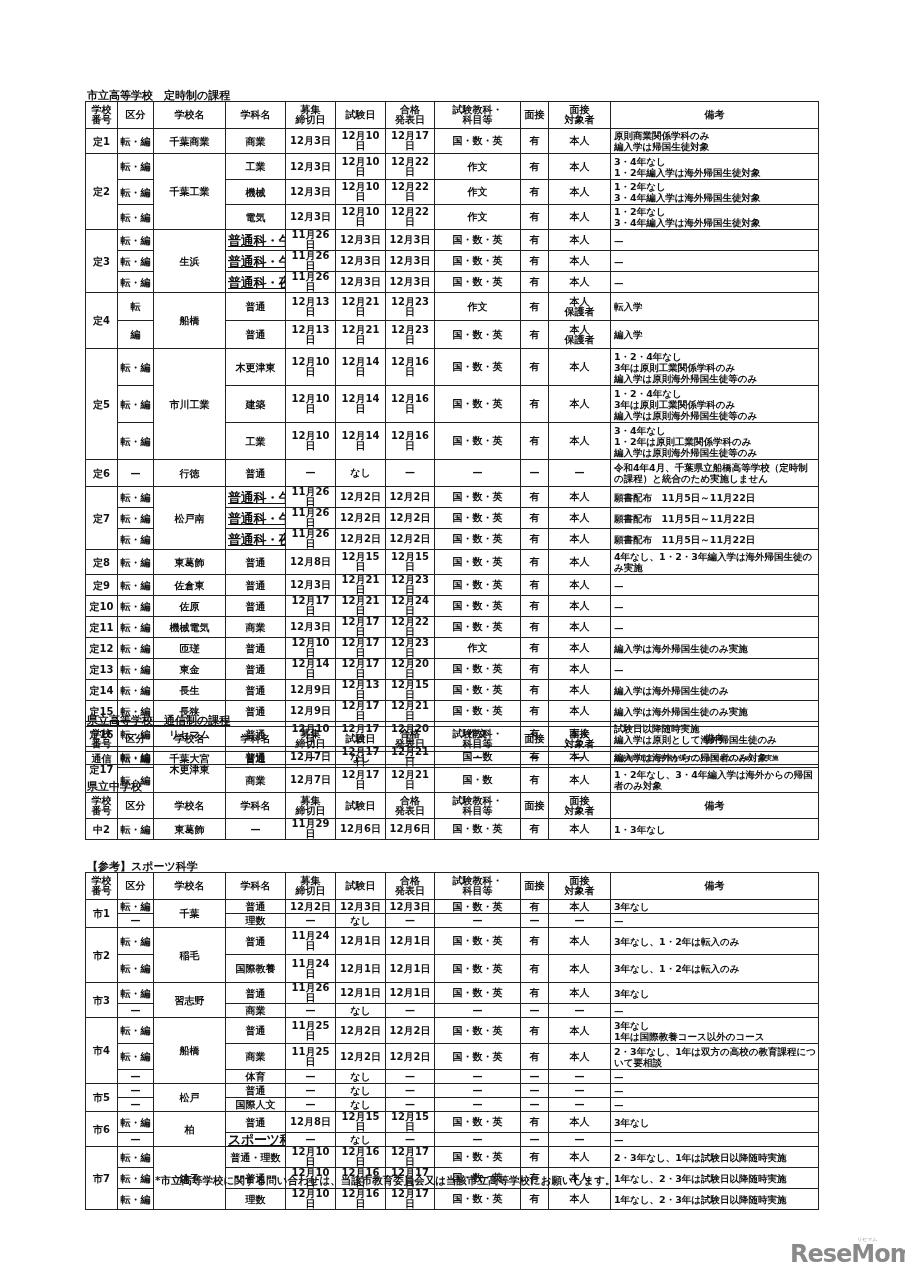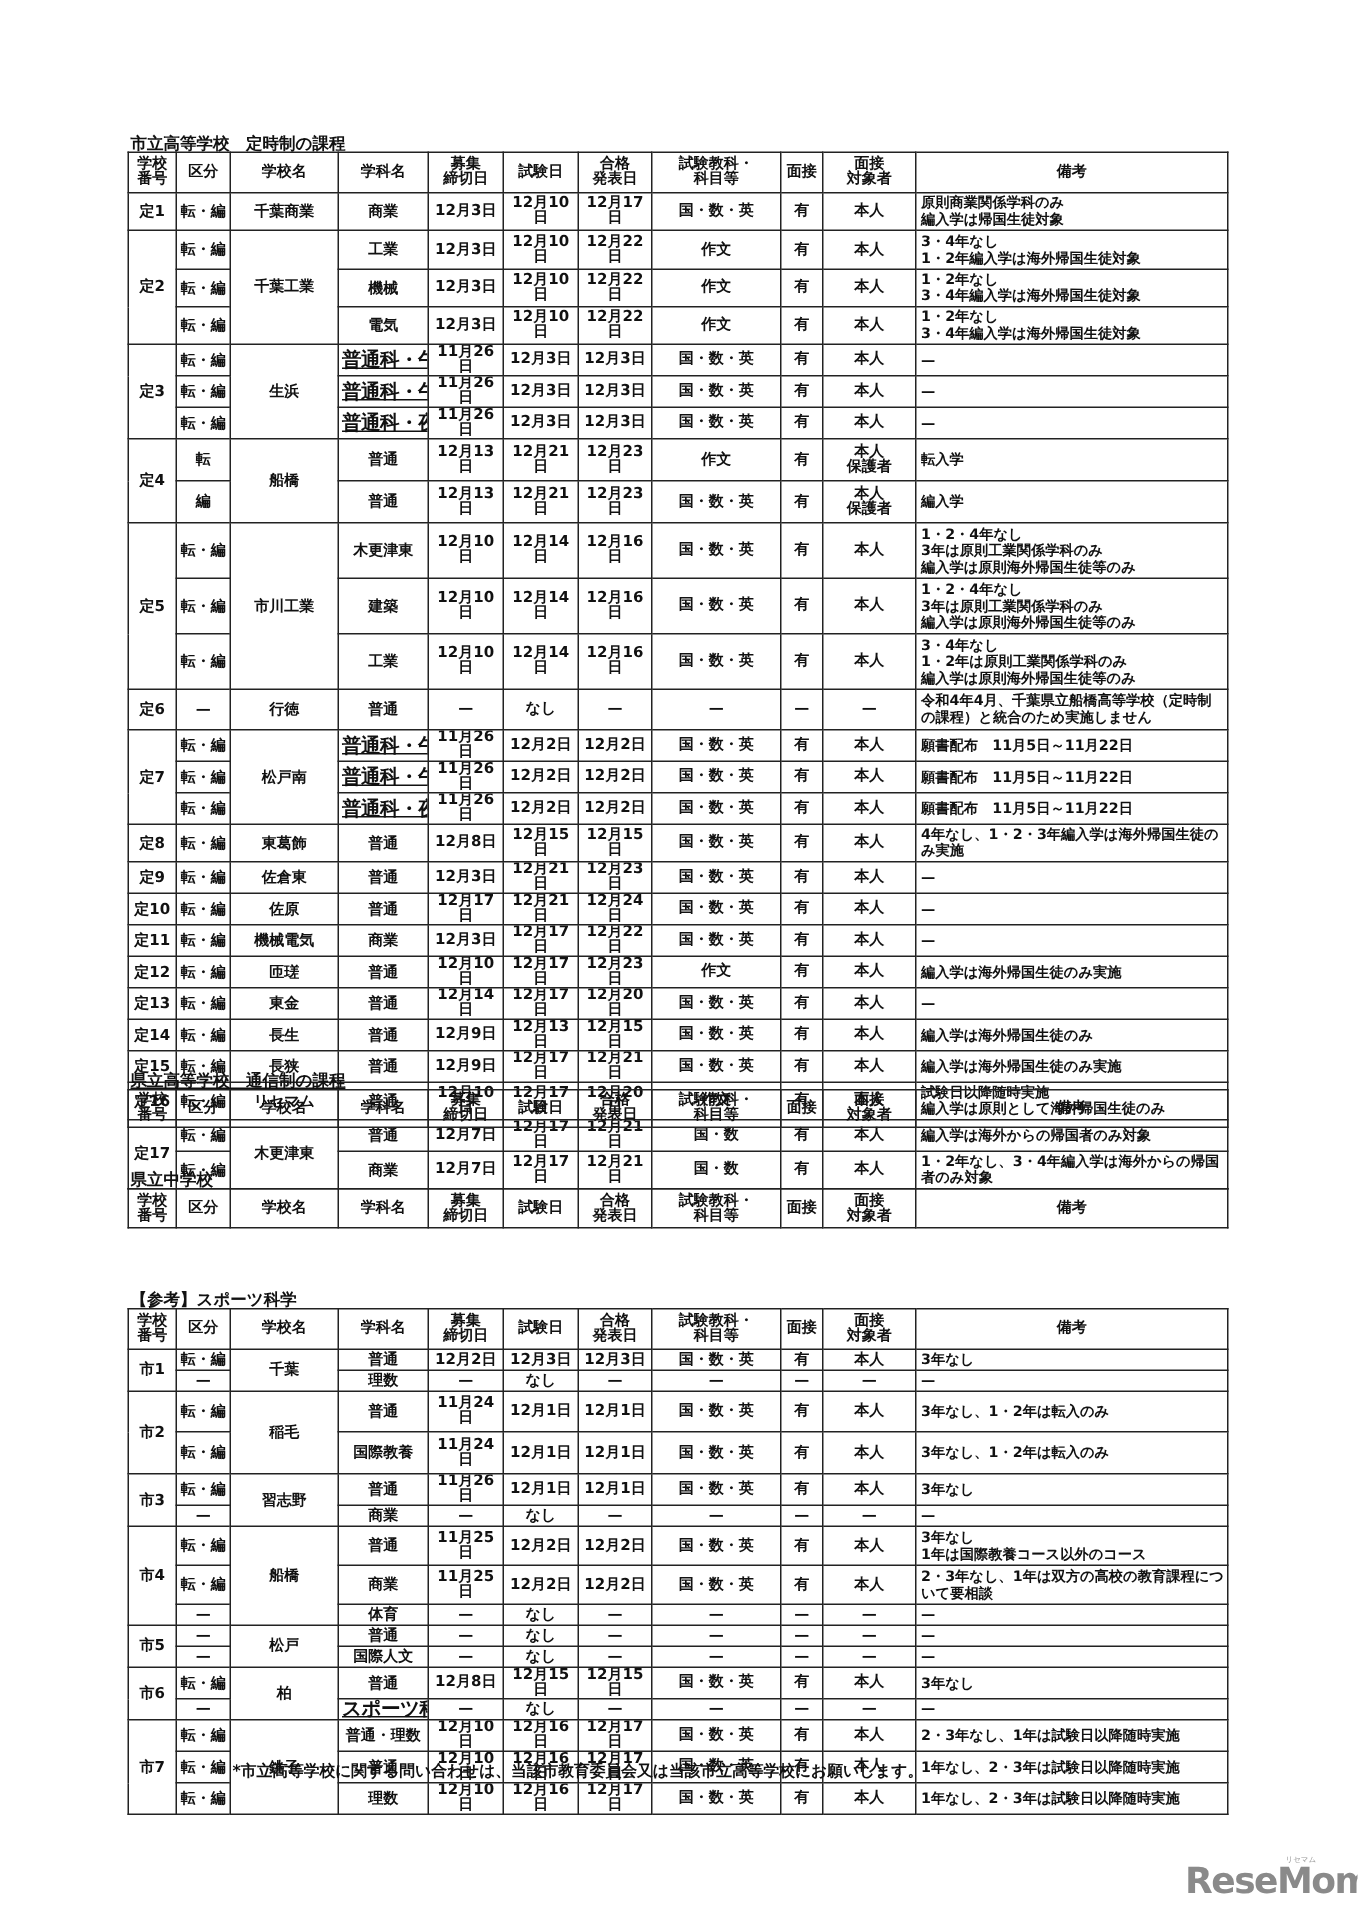--- a/index.html
+++ b/index.html
@@ -431,20 +431,33 @@
           <th style="white-space:pre-line">試験日</th>
           <th style="white-space:pre-line">合格
 発表日</th>
           <th style="white-space:pre-line">試験教科・
 科目等</th>
           <th style="white-space:pre-line">面接</th>
           <th style="white-space:pre-line">面接
 対象者</th>
           <th style="white-space:pre-line">備考</th>
         </tr>
+        <tr style="height:13px">
+          <td rowspan="1">通信</td>
+          <td>転・編</td>
+          <td rowspan="1">千葉大宮</td>
+          <td class="">普通</td>
+          <td style="white-space:pre-line;line-height:10px">—</td>
+          <td style="white-space:pre-line;line-height:10px">なし</td>
+          <td style="white-space:pre-line;line-height:10px">—</td>
+          <td style="white-space:pre-line;line-height:10px">—</td>
+          <td style="white-space:pre-line;line-height:10px">—</td>
+          <td style="white-space:pre-line;line-height:10px">—</td>
+          <td class="note tiny-note" style="white-space:nowrap">通信制の所定の学習を課すことができないため、未実施</td>
+        </tr>
       </tbody>
     </table>
     <div class="section-title" style="top: 779px;">県立中学校</div>
     <table class="grid" style="top: 792px;">
       <colgroup>
         <col class="c0">
         <col class="c1">
         <col class="c2">
         <col class="c3">
         <col class="c4">
@@ -467,20 +480,33 @@
           <th style="white-space:pre-line">試験日</th>
           <th style="white-space:pre-line">合格
 発表日</th>
           <th style="white-space:pre-line">試験教科・
 科目等</th>
           <th style="white-space:pre-line">面接</th>
           <th style="white-space:pre-line">面接
 対象者</th>
           <th style="white-space:pre-line">備考</th>
         </tr>
+        <tr style="height:13px">
+          <td rowspan="1">中2</td>
+          <td>転・編</td>
+          <td rowspan="1">東葛飾</td>
+          <td class="">—</td>
+          <td style="white-space:pre-line;line-height:10px">11月29日</td>
+          <td style="white-space:pre-line;line-height:10px">12月6日</td>
+          <td style="white-space:pre-line;line-height:10px">12月6日</td>
+          <td style="white-space:pre-line;line-height:10px">国・数・英</td>
+          <td style="white-space:pre-line;line-height:10px">有</td>
+          <td style="white-space:pre-line;line-height:10px">本人</td>
+          <td class="note" style="white-space:pre-line">1・3年なし</td>
+        </tr>
       </tbody>
     </table>
     <div class="section-title" style="top: 859px;">【参考】スポーツ科学</div>
     <table class="grid" style="top: 872px;">
       <colgroup>
         <col class="c0">
         <col class="c1">
         <col class="c2">
         <col class="c3">
         <col class="c4">

